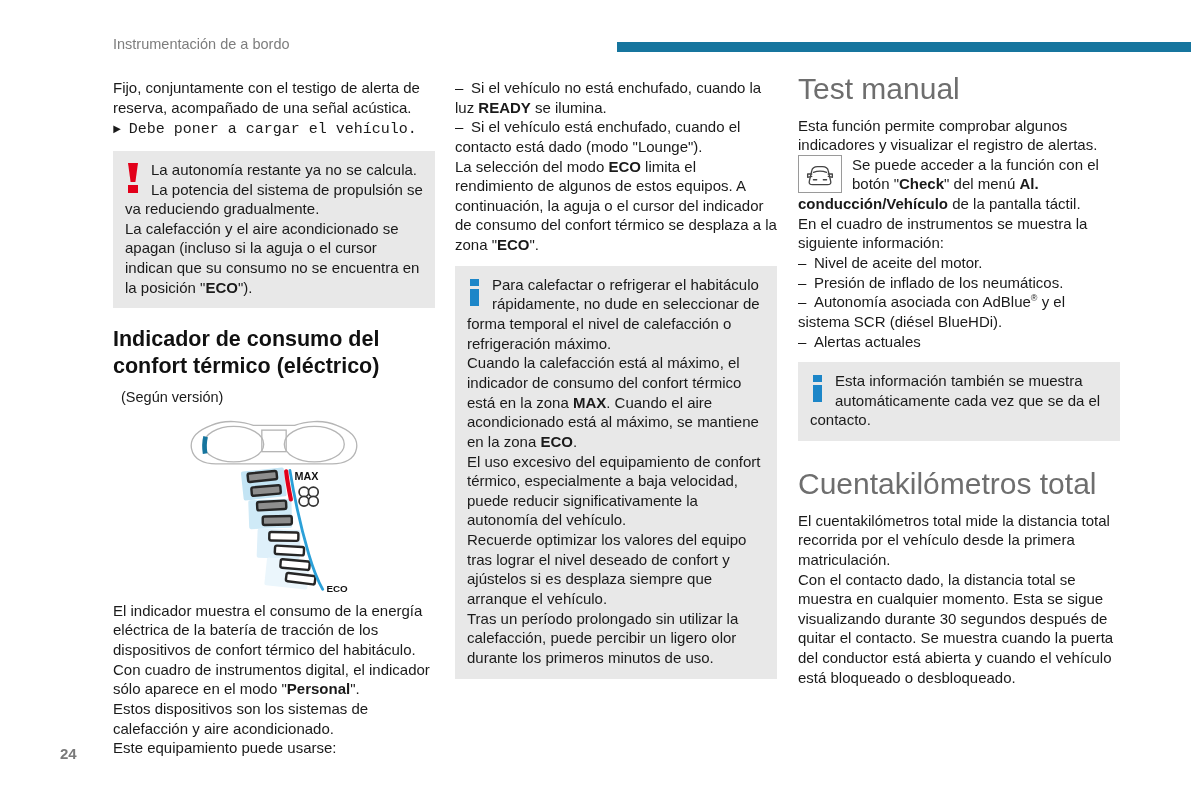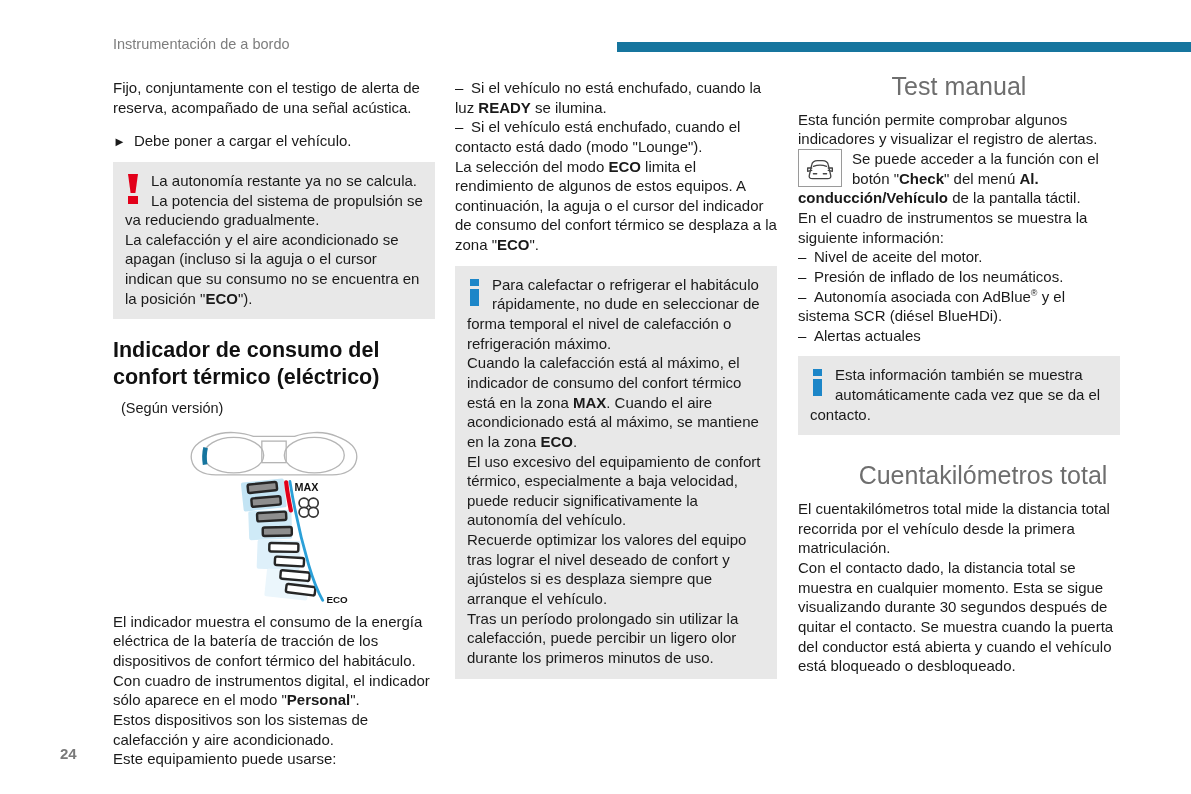--- a/index.html
+++ b/index.html
@@ -12,35 +12,35 @@
   .page{position:relative;width:1191px;height:738px;background:#fff;}
   .header-title{position:absolute;left:113px;top:36px;font-size:14.5px;color:#7d7d7d;}
   .accent-bar{position:absolute;left:617px;top:42px;width:574px;height:10px;background:var(--accent-blue,#16759e);}
   .col{position:absolute;width:322px;font-size:15px;line-height:1.31;}
   .col-1{left:113px;top:78px;}
   .col-2{left:455px;top:78px;}
   .col-3{left:798px;top:72px;}
   p{margin:0;}
   b{font-weight:bold;}
   sup{font-size:9px;line-height:0;vertical-align:super;}
-  .action-line{margin-top:14px;}
+  .action-line{margin-top:3px;font-family:Liberation Mono, monospace;}
   .arrow{margin-right:8px;font-size:13px;}
   .dash{display:inline-block;min-width:16px;}
   .gray-box{background:var(--box-bg,#e8e8e8);padding:9px 12px 11px 12px;margin-top:11px;overflow:hidden;}
   
   .icon-warn{float:left;margin:3px 13px 2px 3px;}
   .icon-warn .stem{width:10px;height:19px;background:var(--warning-red,#e2001a);clip-path:polygon(0 0,100% 0,74% 100%,26% 100%);}
   .icon-warn .dot{width:10px;height:8px;background:var(--warning-red,#e2001a);margin-top:3px;}
   
   .icon-i{float:left;margin:4px 13px 2px 3px;}
   .icon-i .dot{width:9px;height:7px;background:var(--info-blue,#1c86c8);margin-bottom:3px;}
   .icon-i .stem{width:9px;height:17px;background:var(--info-blue,#1c86c8);}
   h1{font-size:21.5px;font-weight:bold;color:#111;line-height:1.24;margin:18px 0 5px 0;}
-  h2{font-size:25px;font-weight:400;color:var(--heading-gray,#6e6e6e);line-height:1.15;margin:0 0 9px 0;text-align:center;}
-  h2.second{margin-top:26px;margin-left:48px;}
+  h2{font-size:30px;font-weight:400;color:var(--heading-gray,#6e6e6e);line-height:1.15;margin:0 0 9px 0;}
+  h2.second{margin-top:26px;}
   .subnote{font-size:14.5px;margin:8px;}
   .figure{width:200px;margin:10px auto 6px auto;text-align:center;}
   .figure svg{display:block;}
   .curve{stroke:var(--gauge-blue,#2ba0d8);}
   .redmark{stroke:var(--warning-red,#e2001a);}
   .bluemark{stroke:var(--accent-blue,#16759e);}
   .gauge-label{font-family:"Liberation Sans","DejaVu Sans",sans-serif;font-weight:bold;fill:#111;}
   .car-btn{float:left;width:44px;height:38px;box-sizing:border-box;border:1px solid #9a9a9a;display:flex;align-items:center;justify-content:center;margin:0 10px 1px 0;background:#fff;}
   .page-number{position:absolute;left:60px;top:745px;font-size:15px;font-weight:bold;color:#7a7a7a;}
 </style>

